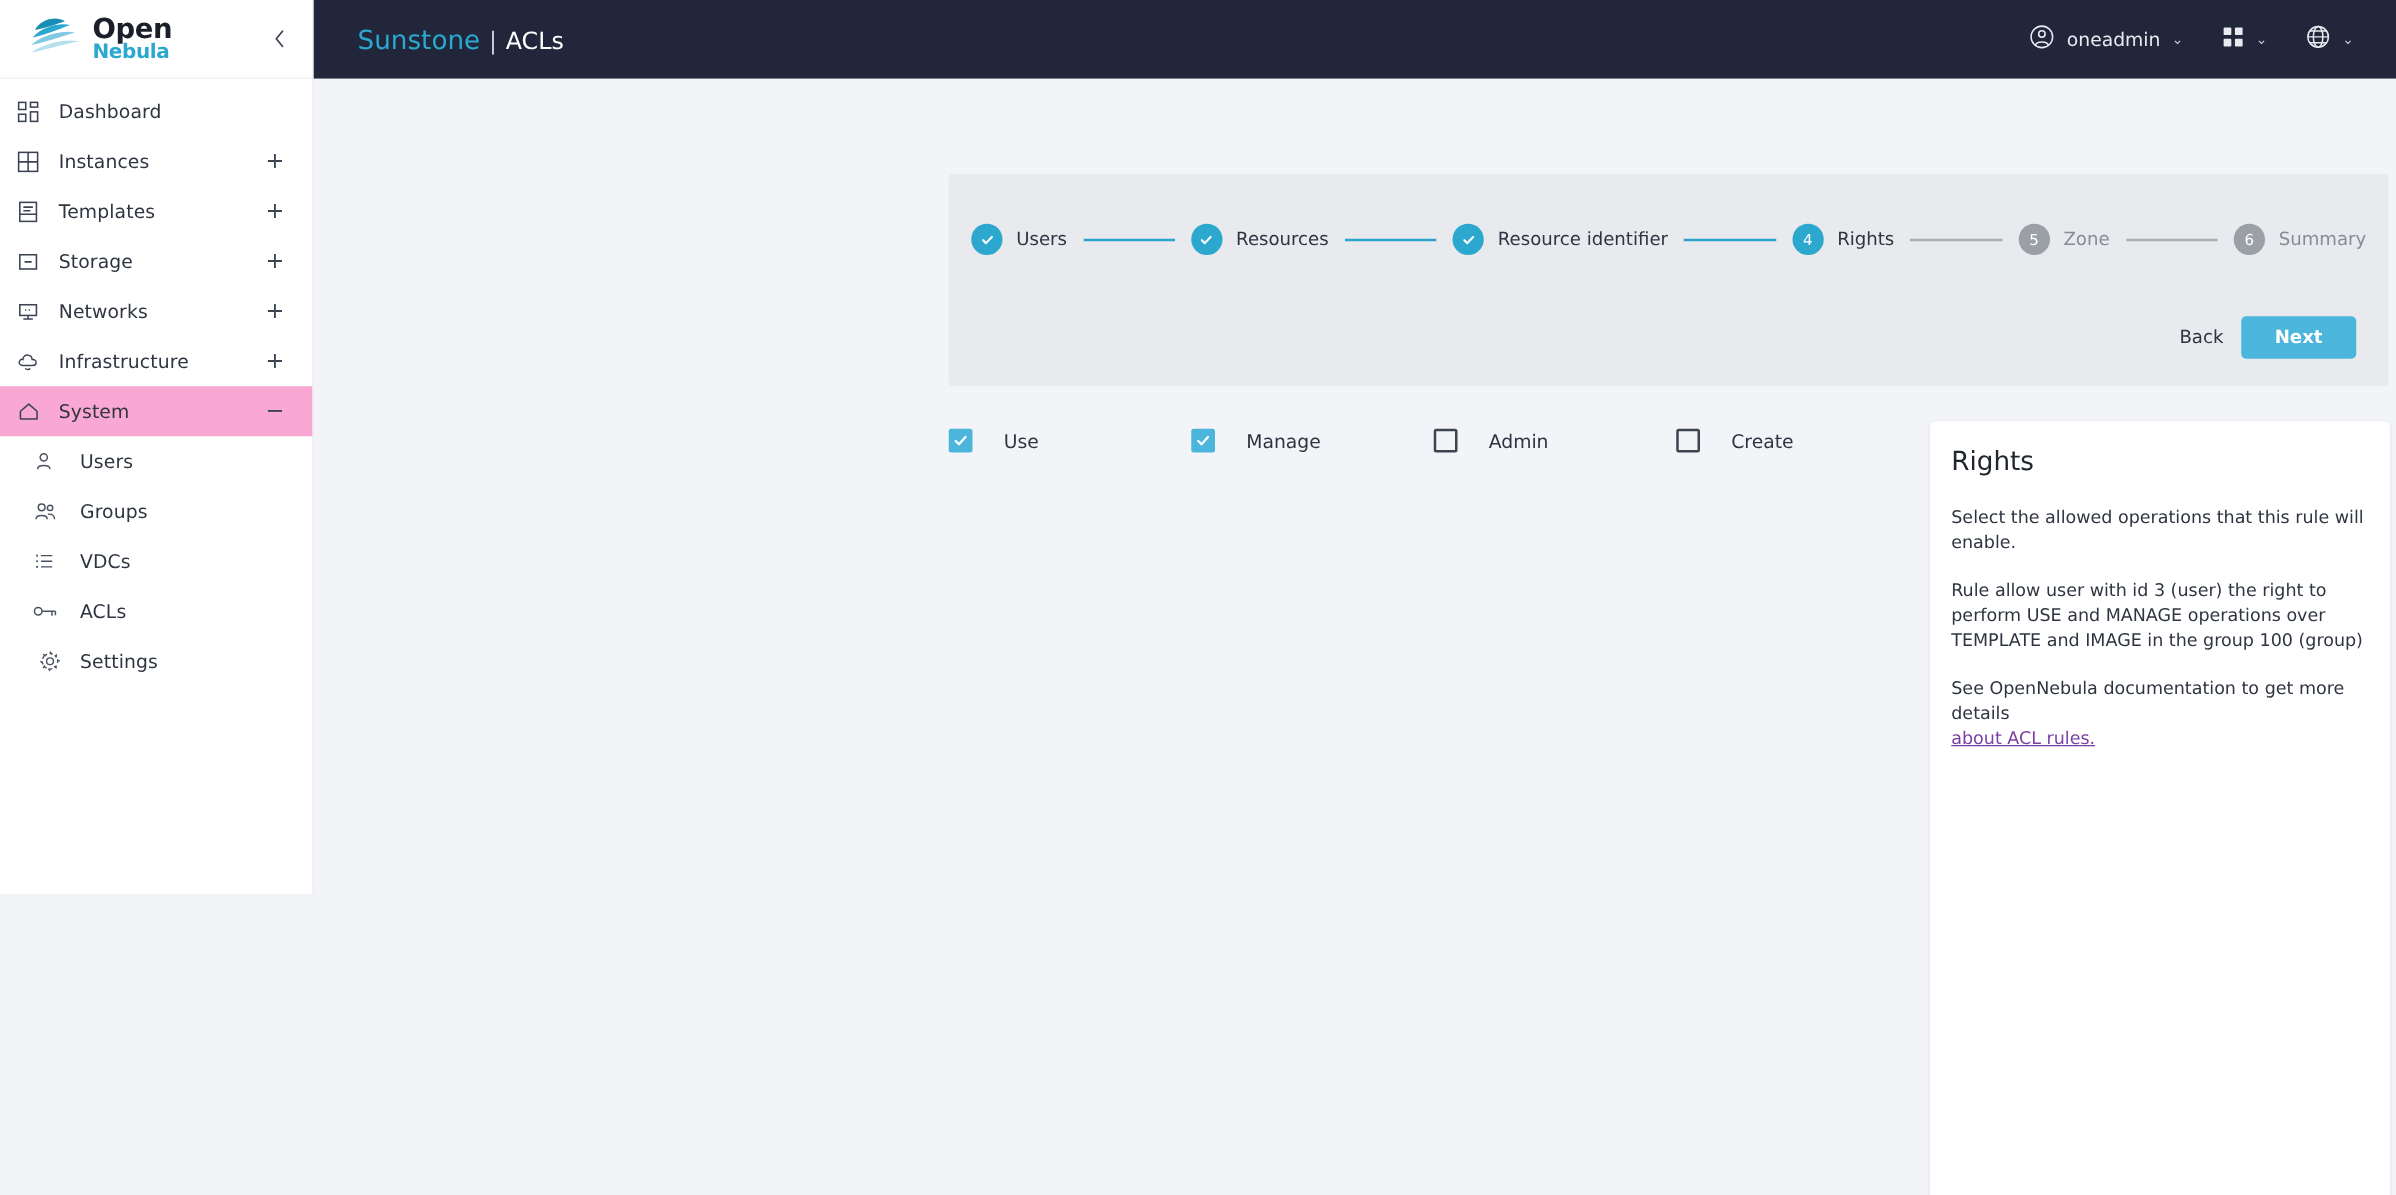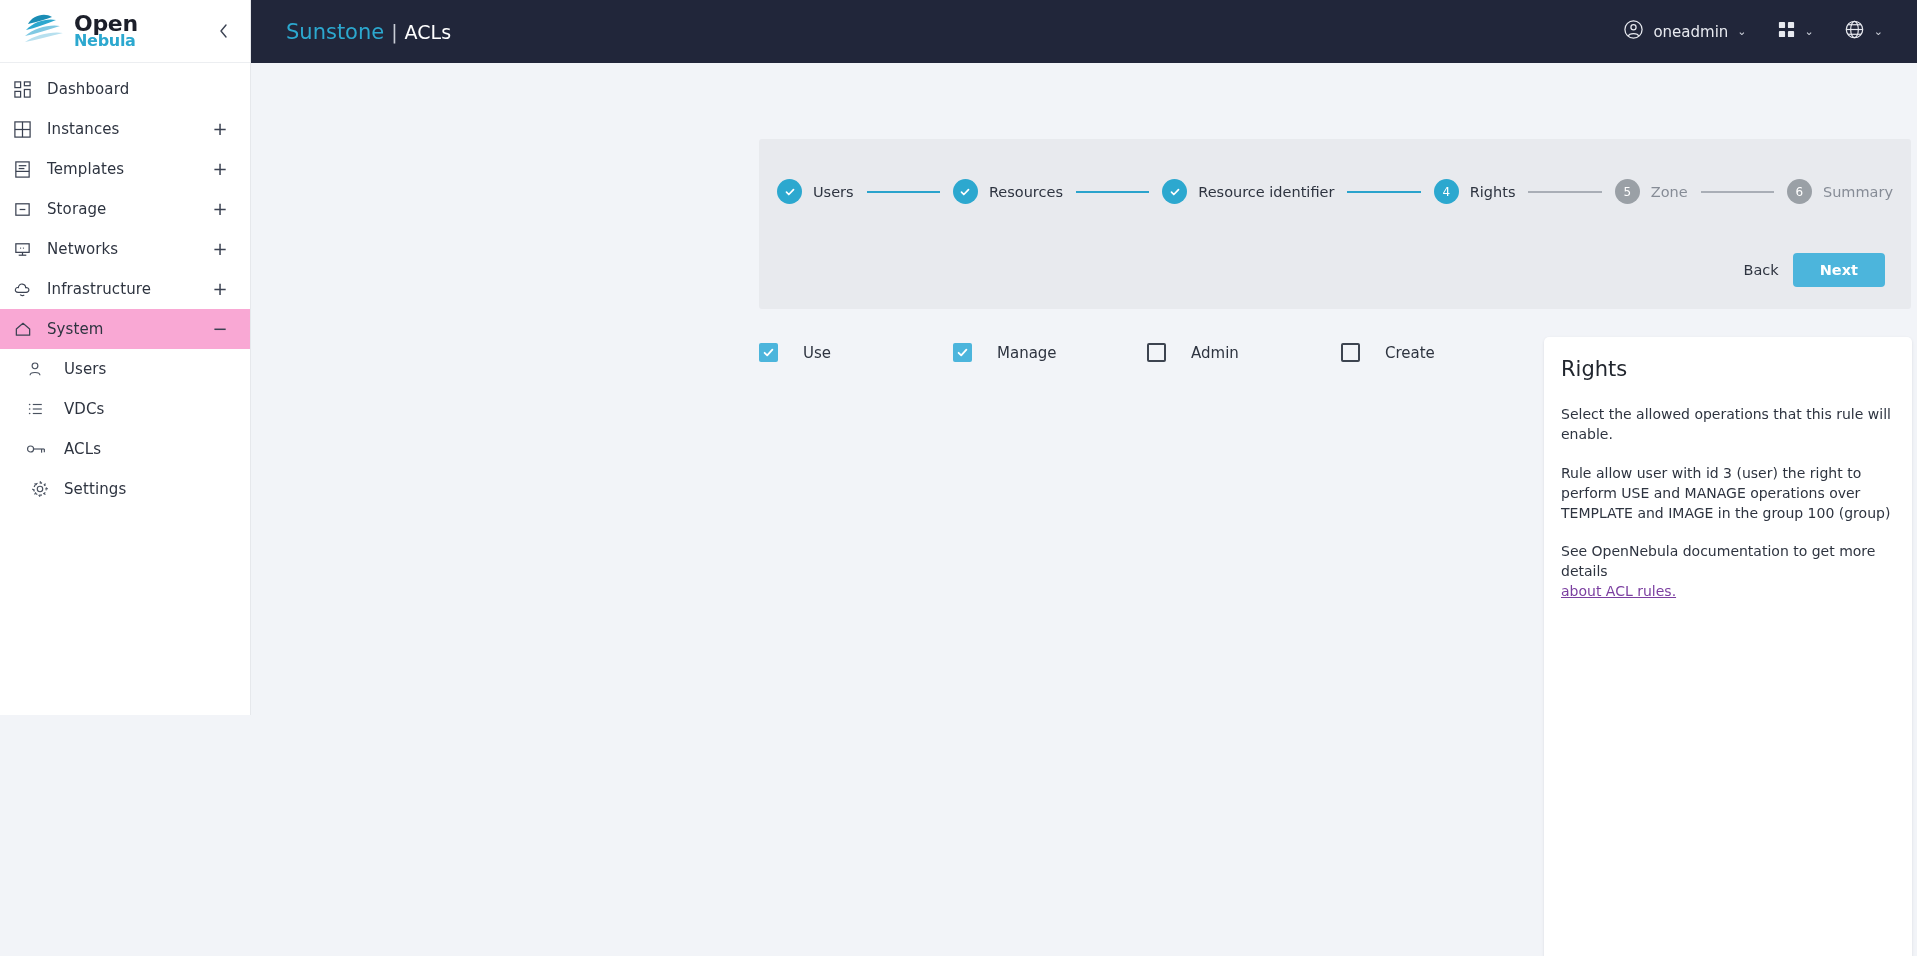--- a/index.html
+++ b/index.html
@@ -233,20 +233,31 @@
       <div class="submenu-item">
         <span class="submenu-icon">
           <svg width="18" height="18" viewBox="0 0 20 20" fill="none" stroke="#4a5260" stroke-width="1.3">
             <circle cx="10" cy="6.5" r="3.2"></circle>
               <path d="M4.5 17 C4.5 12.8 15.5 12.8 15.5 17"></path>
           </svg>
         </span>
         <span class="menu-label">Users</span>
       </div>
 
+      <div class="submenu-item">
+        <span class="submenu-icon">
+          <svg width="20" height="18" viewBox="0 0 22 20" fill="none" stroke="#4a5260" stroke-width="1.3">
+            <circle cx="8" cy="6.5" r="3"></circle>
+              <path d="M3 17 C3 12.6 13 12.6 13 17"></path>
+            <circle cx="15.5" cy="7" r="2.4"></circle>
+              <path d="M13.6 12.6 C17.6 12.2 19.5 14 19.5 17"></path>
+          </svg>
+        </span>
+        <span class="menu-label">Groups</span>
+      </div>
 
       <div class="submenu-item">
         <span class="submenu-icon">
           <svg width="19" height="18" viewBox="0 0 20 20" fill="none" stroke="#4a5260" stroke-width="1.3">
             <line x1="7" y1="5" x2="17" y2="5"></line>
               <line x1="7" y1="10" x2="17" y2="10"></line>
               <line x1="7" y1="15" x2="17" y2="15"></line>
             <circle cx="3.5" cy="5" r="0.9" fill="#4a5260" stroke="none"></circle>
             <circle cx="3.5" cy="10" r="0.9" fill="#4a5260" stroke="none"></circle>
             <circle cx="3.5" cy="15" r="0.9" fill="#4a5260" stroke="none"></circle>

